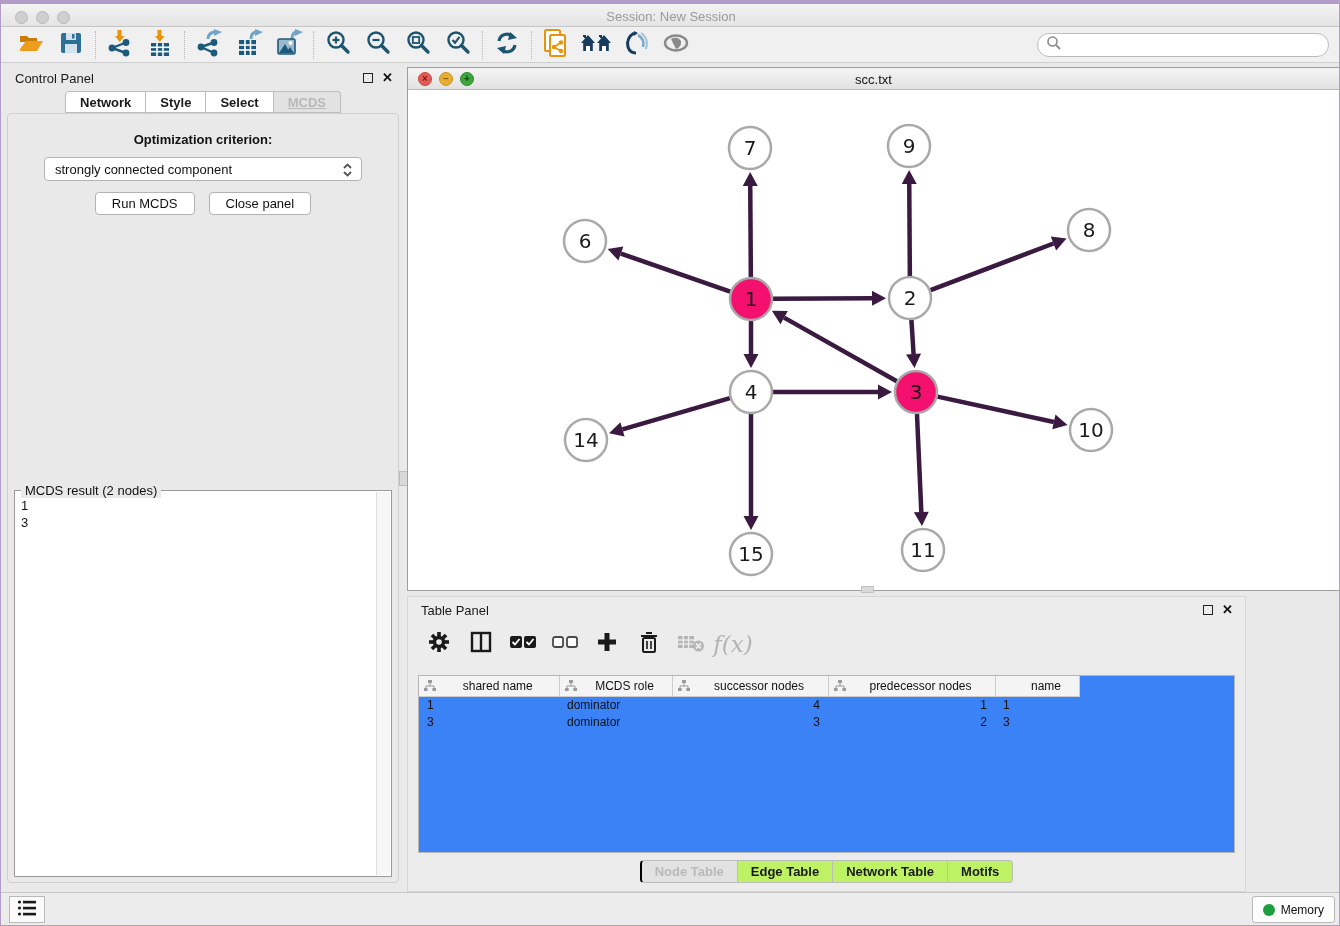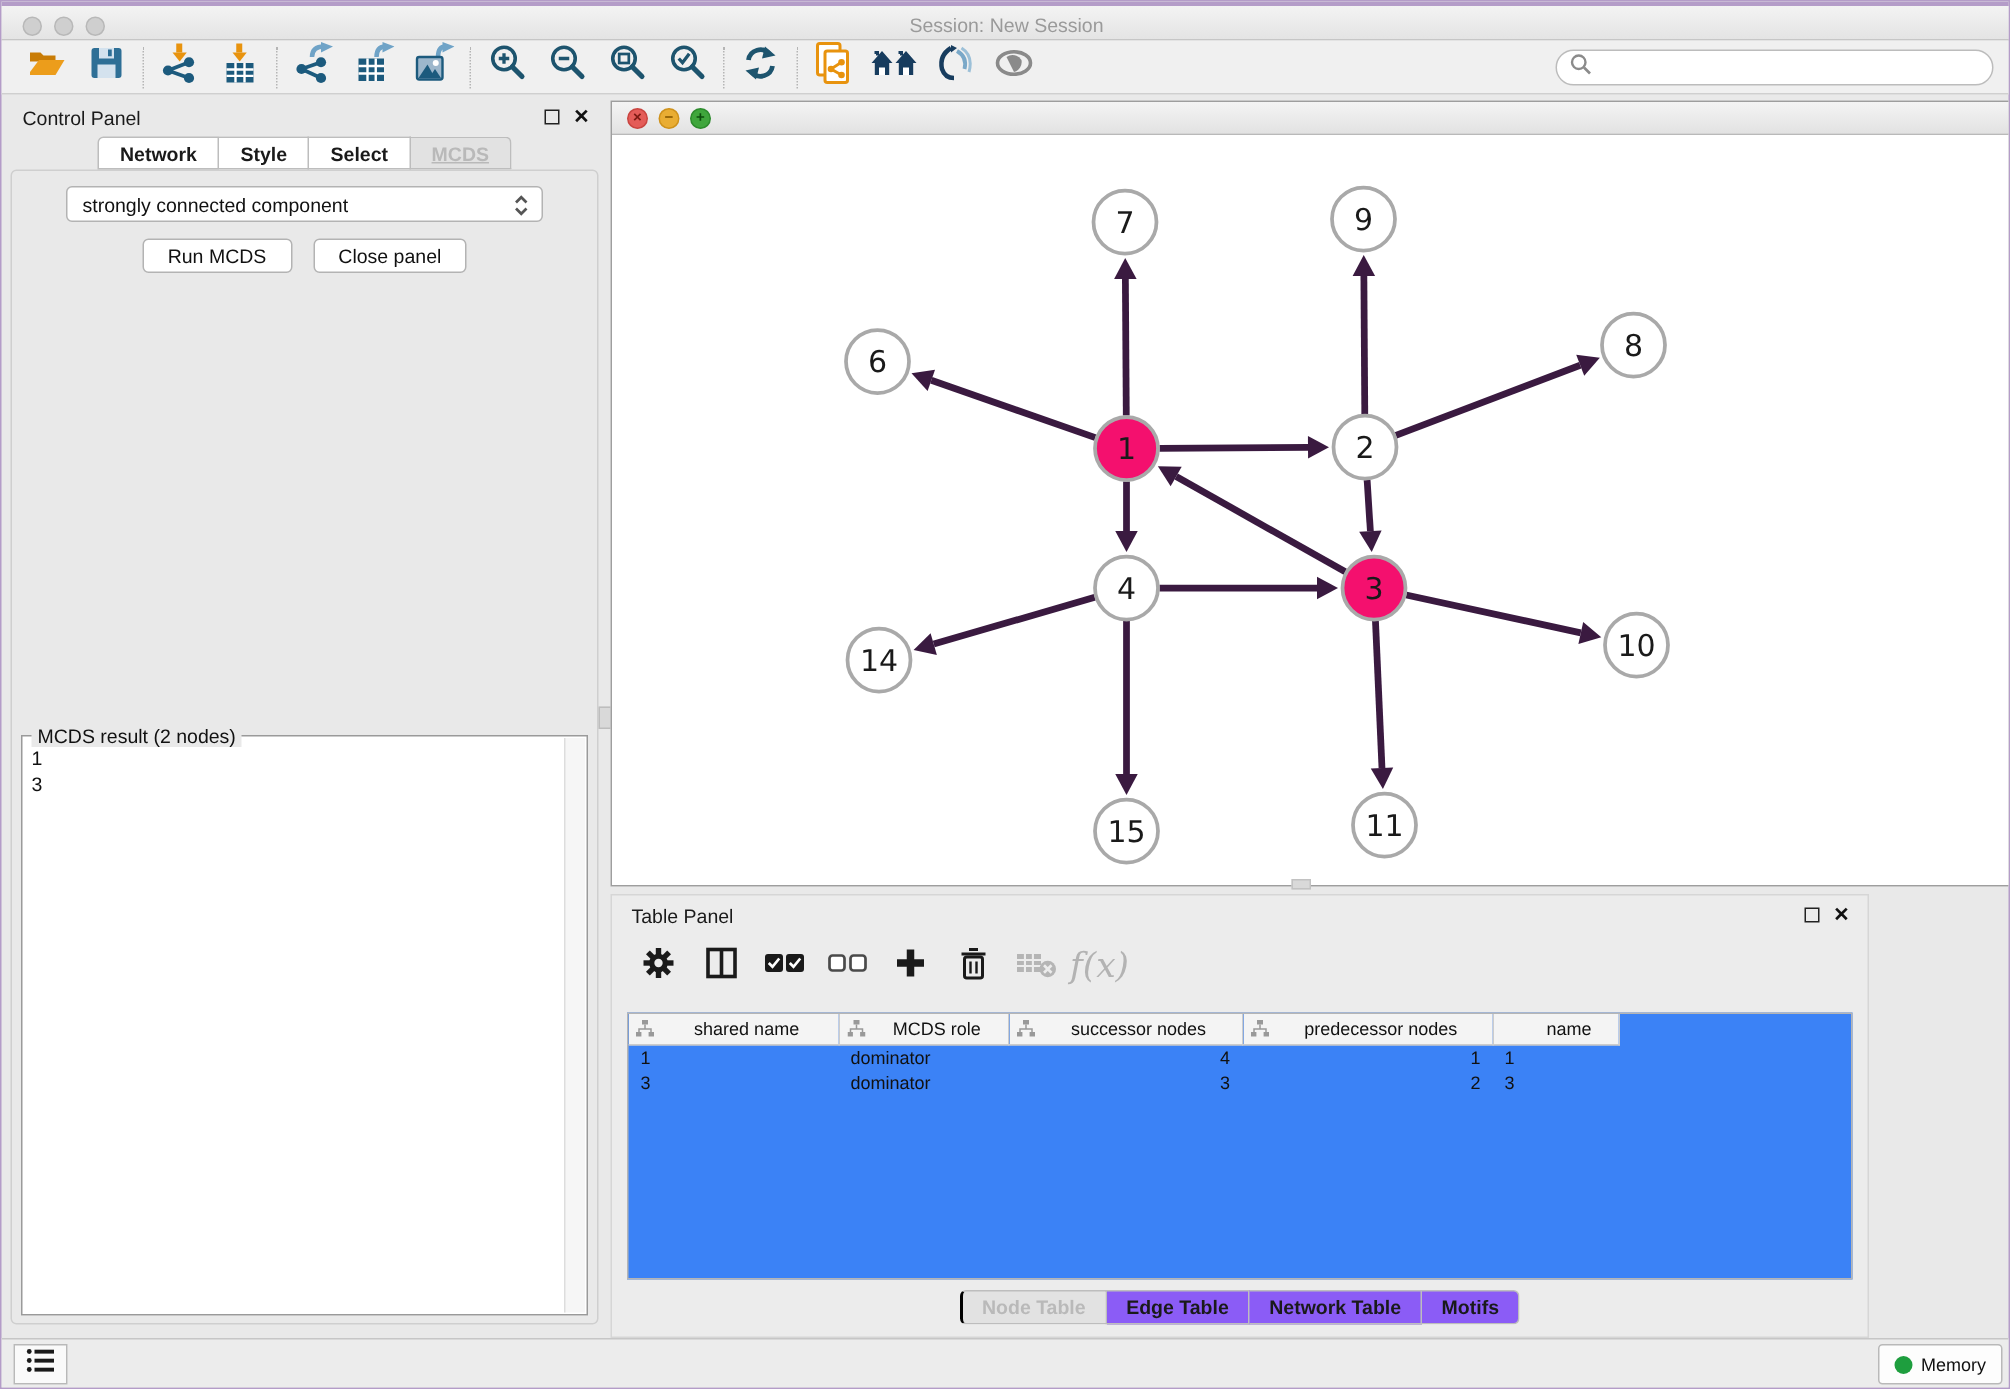--- a/index.html
+++ b/index.html
@@ -81,21 +81,21 @@
   .grid-wrap { position:absolute; left:10px; right:10px; top:78px; height:178px;
     background:#3b82f6; border:1px solid #b5b5b5; overflow:hidden; }
   table.node-table { border-collapse:collapse; font-size:12px; color:#111; }
   table.node-table th { background:#f4f4f4; border:1px solid #cccccc; border-top:none;
     height:20px; font-weight:normal; position:relative; text-align:center; padding:0 6px 0 24px; }
   table.node-table th .tree-ic { position:absolute; left:5px; top:4px; }
   table.node-table th:first-child { border-left:none; }
   table.node-table td { height:17px; padding:0 8px; }
   td.num { text-align:right; padding-right:14px; }
   .tp-tabs { position:absolute; left:0; right:0; bottom:8px; display:flex; justify-content:center; }
-  .tp-tab { height:23px; padding:0 13px; background:#8b5cf6; border:1px solid #bdbdbd; border-left:none;
+  .tp-tab { height:23px; padding:0 13px; background:#bef264; border:1px solid #bdbdbd; border-left:none;
     font-size:13px; font-weight:600; color:#1a1a1a; display:flex; align-items:center; }
   .tp-tab:first-child { border-left:2px solid #000000; border-radius:4px 0 0 4px; }
   .tp-tab:last-child { border-radius:0 4px 4px 0; }
   .tp-tab.active { background:#e2e2e2; color:#b9b9b9; }
   
   .statusbar { position:absolute; left:0; bottom:0; width:1340px; height:33px;
     background:#ececec; border-top:1px solid #c6c6c6; }
   .list-btn { position:absolute; left:8px; top:3px; width:36px; height:27px;
     background:#fafafa; border:1px solid #b9b9b9; display:flex; align-items:center; justify-content:center; }
   .memory-btn { position:absolute; right:6px; top:3px; height:27px; padding:0 10px;
@@ -278,20 +278,21 @@
       <span class="close-btn">✕</span>
     </span>
   </div>
   <div class="cp-tabs">
     <span class="cp-tab">Network</span>
     <span class="cp-tab">Style</span>
     <span class="cp-tab">Select</span>
     <span class="cp-tab active">MCDS</span>
   </div>
   <div class="cp-body">
+    <div class="opt-label">Optimization criterion:</div>
     <div class="criterion">
       <span>strongly connected component</span>
       <span class="stepper"><svg width="11" height="16" viewBox="0 0 11 16">
             <polyline points="2,6 5.5,2.5 9,6" fill="none" stroke="#555" stroke-width="1.8"></polyline>
             <polyline points="2,10 5.5,13.5 9,10" fill="none" stroke="#555" stroke-width="1.8"></polyline>
           </svg></span>
     </div>
     <div class="btn-row">
       <span class="pbtn">Run MCDS</span>
       <span class="pbtn">Close panel</span>
@@ -314,20 +315,21 @@
       <span class="nt red">
           <span>×</span>
         </span>
       <span class="nt yellow">
           <span>−</span>
         </span>
       <span class="nt green">
           <span>+</span>
         </span>
     </div>
+    <div class="net-title">scc.txt</div>
   </div>
   <svg id="graph-svg" class="net-canvas" xmlns="http://www.w3.org/2000/svg" viewBox="0 0 931 500">
       <line x1="342.85430783059013" y1="187.00048241911261" x2="342.25165011079883" y2="95.99916673062366" stroke="#3a1a40" stroke-width="4.5"></line>
       <polygon points="342.15893691208345,81.99947372460441 349.75148564973773,95.94949894559757 334.75181457185994,96.04883451564974" fill="#3a1a40"></polygon>
       <line x1="322.23121807335133" y1="201.7434376400866" x2="212.87335060057495" y2="163.53406225803224" stroke="#3a1a40" stroke-width="4.5"></line>
       <polygon points="199.65685301088945,158.91624984717825 215.34717867781816,156.4537956921293 210.39952252333174,170.61432882393518" fill="#3a1a40"></polygon>
       <line x1="364.9995649035371" y1="208.86163795658152" x2="464.0007515302541" y2="208.23898898408646" stroke="#3a1a40" stroke-width="4.5"></line>
       <polygon points="478.0004746506868,208.15094041100198 464.0479204086922,215.73884065574683 463.95358265181596,200.7391373124261" fill="#3a1a40"></polygon>
       <line x1="343" y1="231" x2="343" y2="264" stroke="#3a1a40" stroke-width="4.5"></line>
       <polygon points="343,278 335.5,264 350.5,264" fill="#3a1a40"></polygon>

